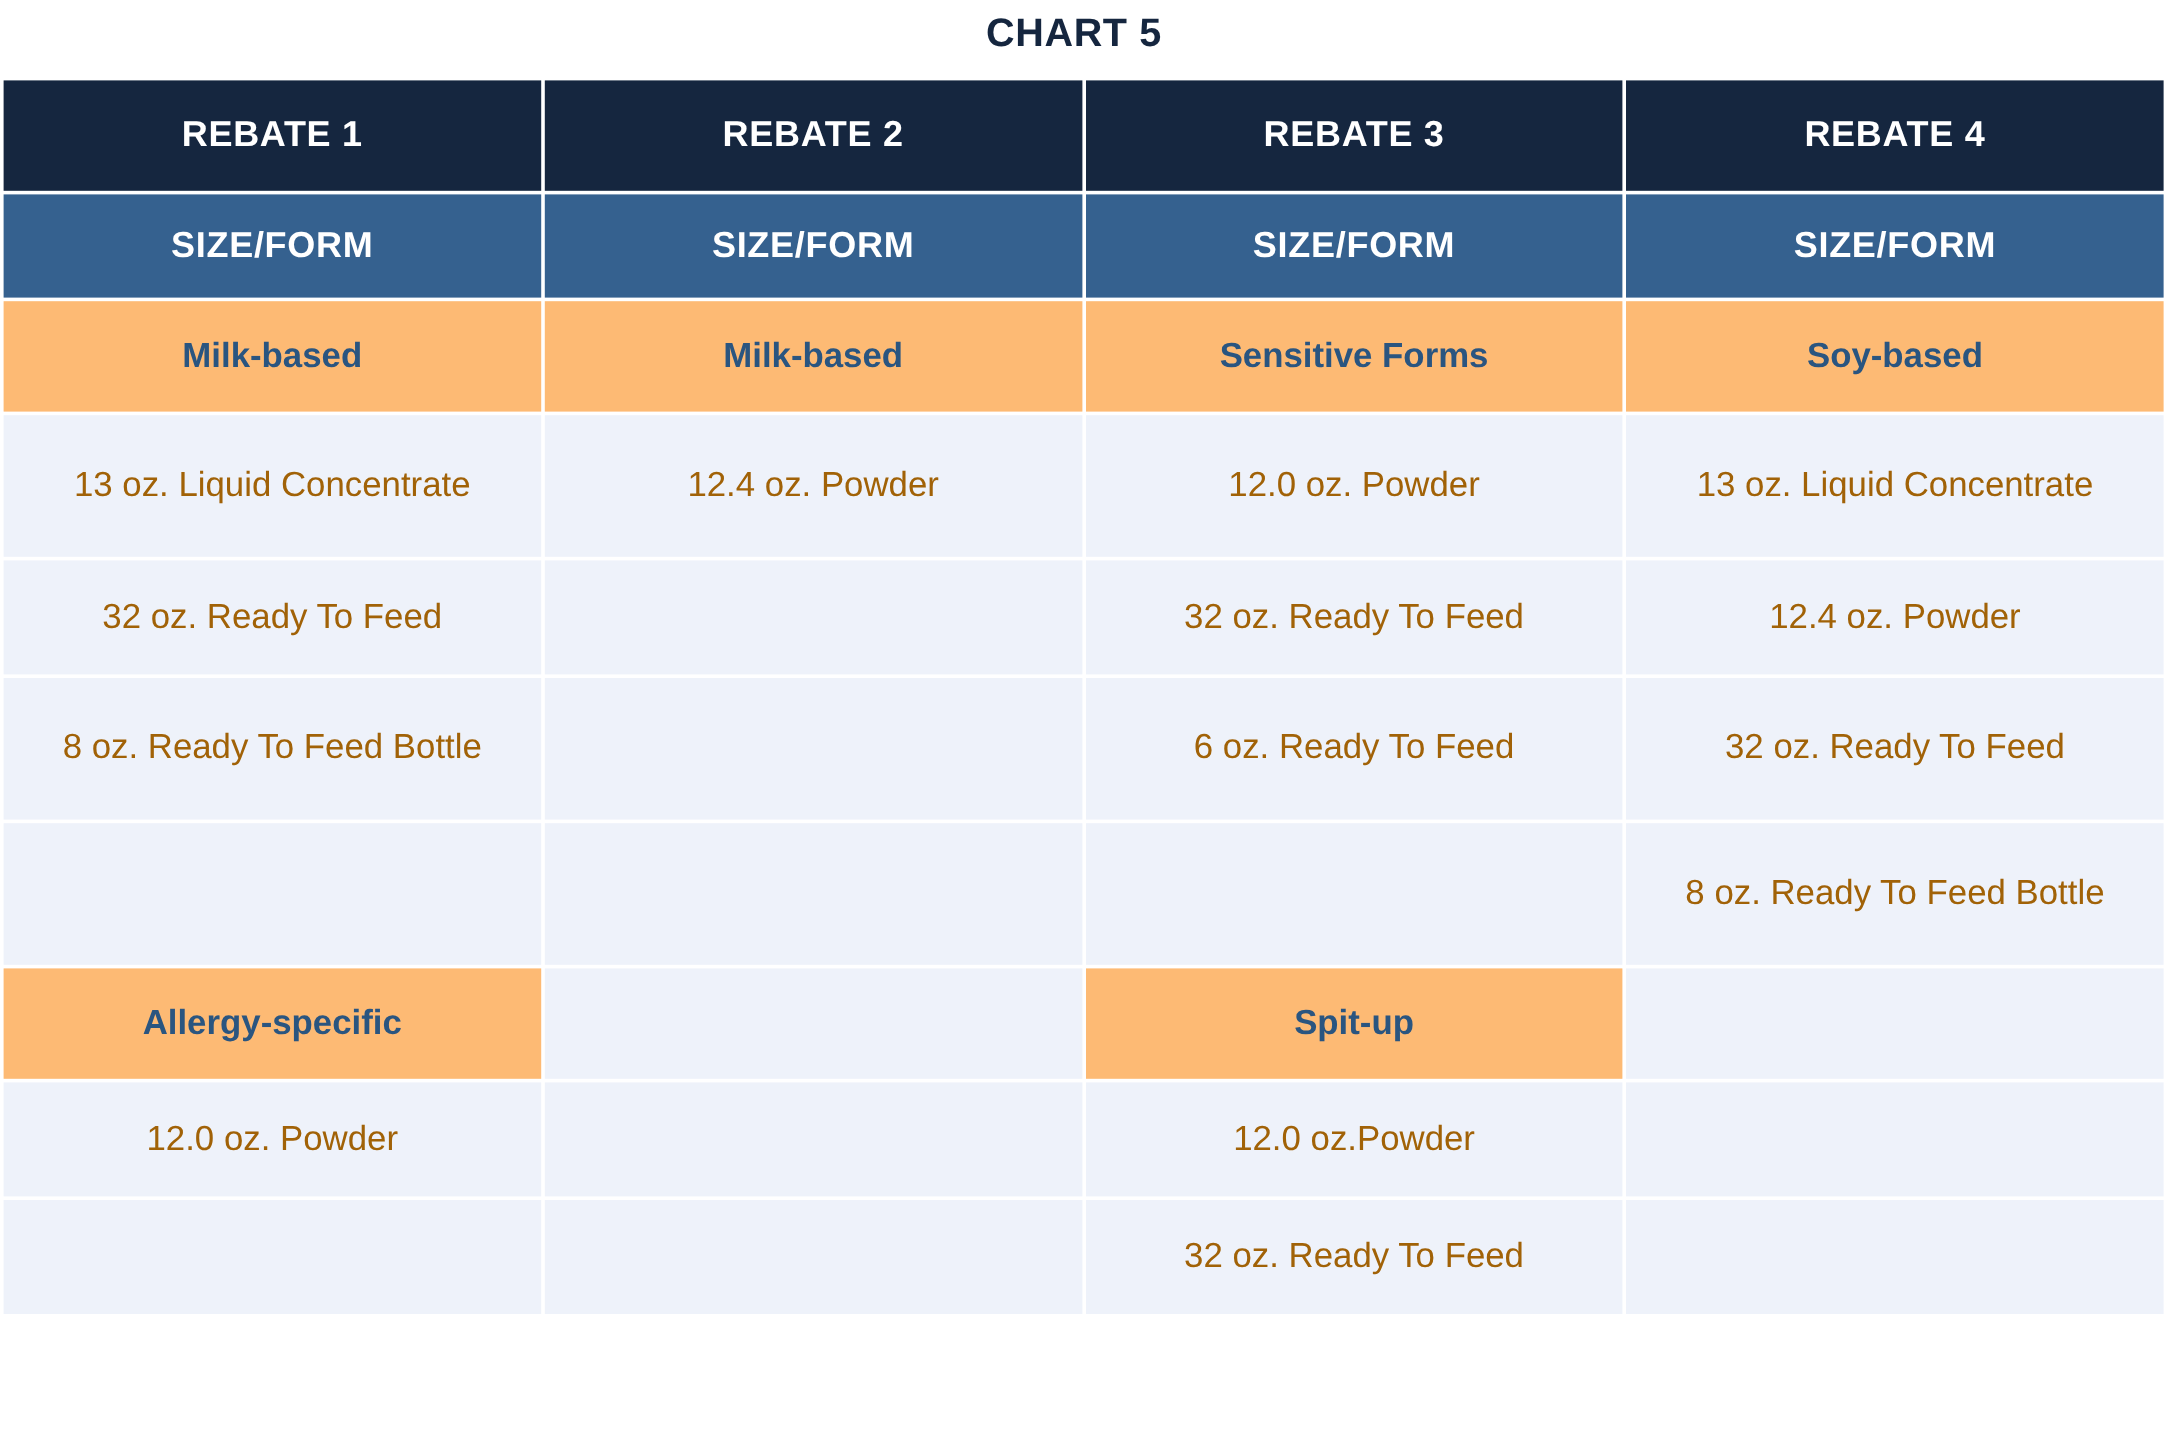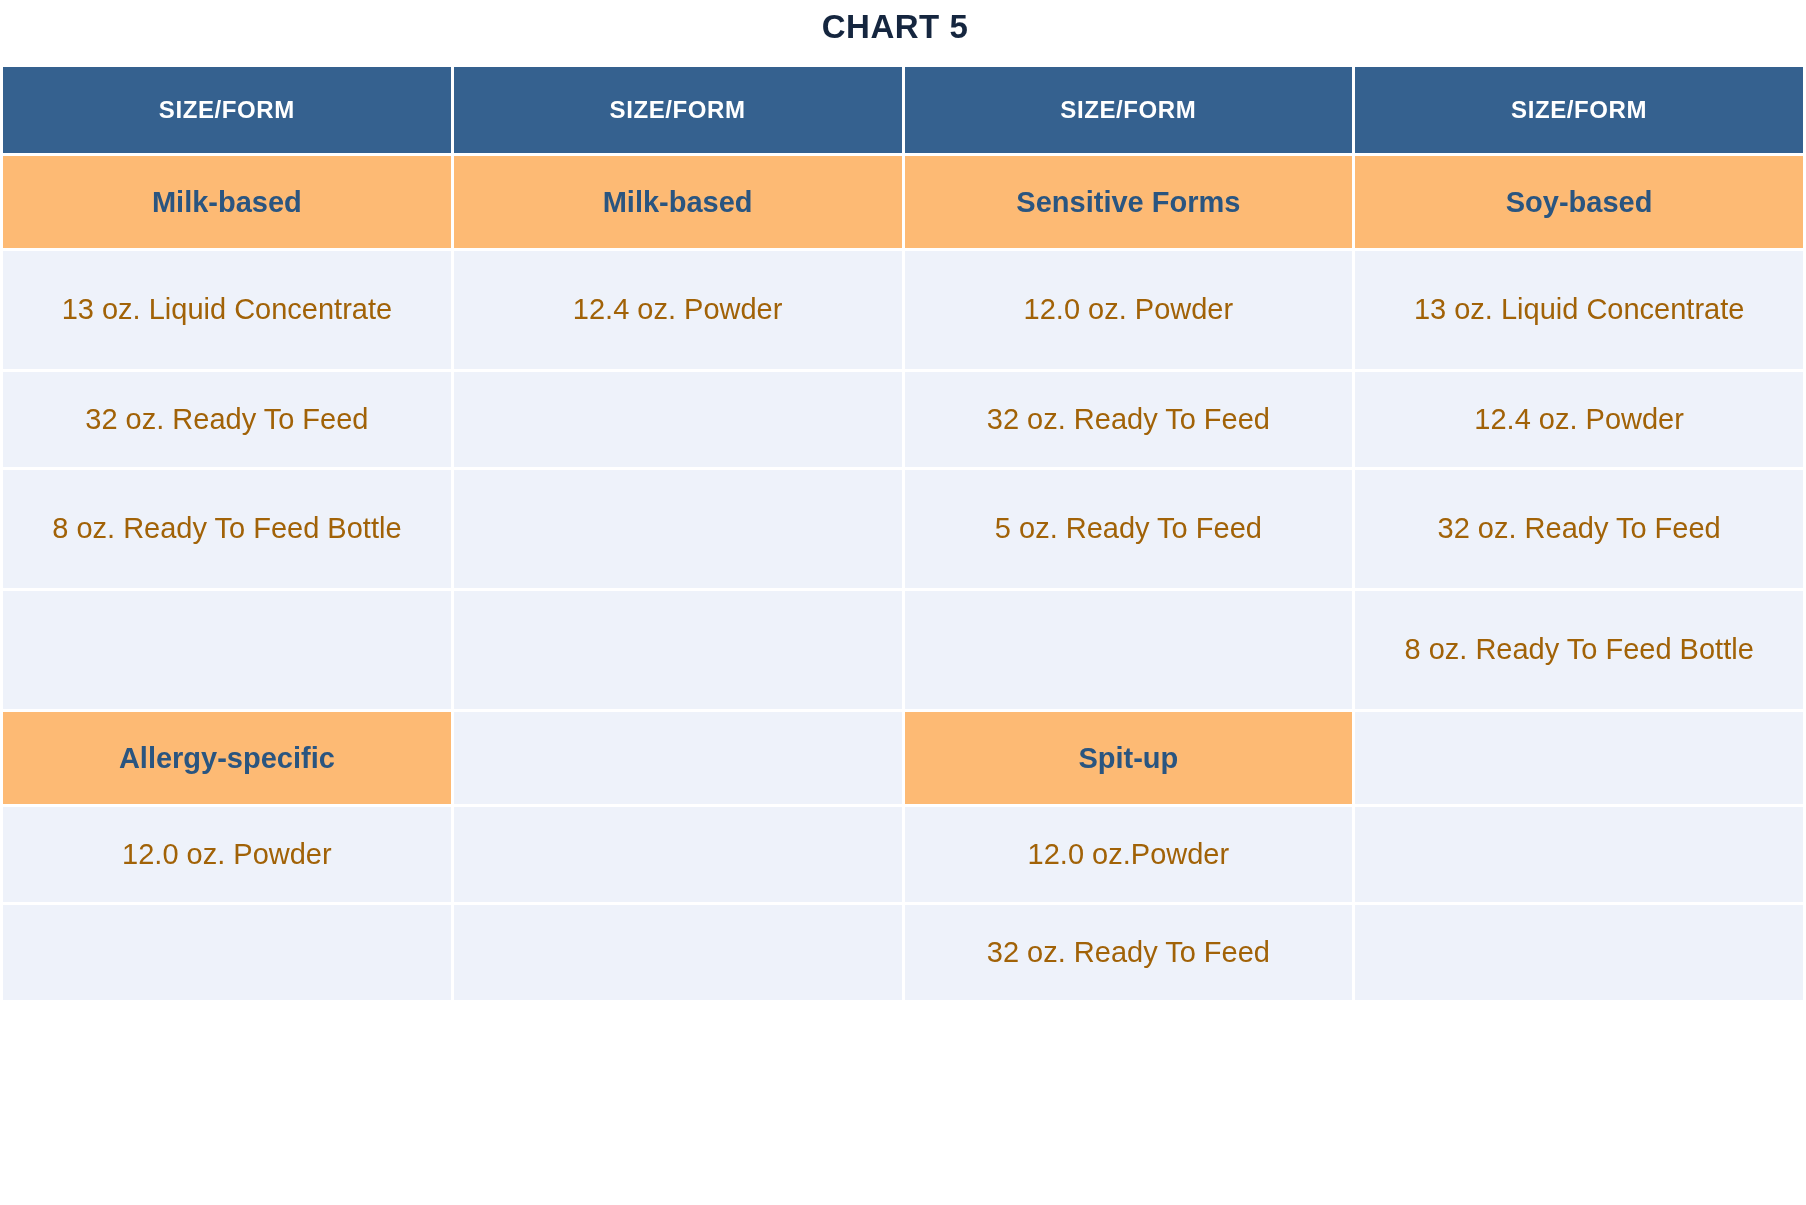--- a/index.html
+++ b/index.html
@@ -43,21 +43,21 @@
     background: #15263f;
     color: #ffffff;
     font-size: 30px;
     font-weight: bold;
     letter-spacing: 0.6px;
     height: 92px;
   }
   .hdr-blue {
     background: #35618f;
     color: #ffffff;
-    font-size: 24px;
+    font-size: 30px;
     font-weight: bold;
     letter-spacing: 0.6px;
     height: 86px;
   }
   .cat-cell {
     background: #fdba74;
     color: #2a5580;
     font-size: 29px;
     font-weight: bold;
     height: 92px;
@@ -80,20 +80,26 @@
 </head>
 <body>
 
 <div class="page">
 
   <div class="chart-title">CHART 5</div>
 
   <table class="rebate-table">
     <tbody>
       <tr>
+        <td class="hdr-dark">REBATE 1</td>
+        <td class="hdr-dark">REBATE 2</td>
+        <td class="hdr-dark">REBATE 3</td>
+        <td class="hdr-dark">REBATE 4</td>
+      </tr>
+      <tr>
         <td class="hdr-blue">SIZE/FORM</td>
         <td class="hdr-blue">SIZE/FORM</td>
         <td class="hdr-blue">SIZE/FORM</td>
         <td class="hdr-blue">SIZE/FORM</td>
       </tr>
 
       <tr>
         <td class="cat-cell">Milk-based</td>
         <td class="cat-cell">Milk-based</td>
         <td class="cat-cell">Sensitive Forms</td>
@@ -110,21 +116,21 @@
       <tr>
         <td class="data-cell r-mid">32 oz. Ready To Feed</td>
         <td class="data-cell r-mid empty-cell"></td>
         <td class="data-cell r-mid">32 oz. Ready To Feed</td>
         <td class="data-cell r-mid">12.4 oz. Powder</td>
       </tr>
 
       <tr>
         <td class="data-cell r-big">8 oz. Ready To Feed Bottle</td>
         <td class="data-cell r-big empty-cell"></td>
-        <td class="data-cell r-big">5 oz. Ready To Feed</td>
+        <td class="data-cell r-big">6 oz. Ready To Feed</td>
         <td class="data-cell r-big">32 oz. Ready To Feed</td>
       </tr>
 
       <tr>
         <td class="data-cell r-big empty-cell"></td>
         <td class="data-cell r-big empty-cell"></td>
         <td class="data-cell r-big empty-cell"></td>
         <td class="data-cell r-big">8 oz. Ready To Feed Bottle</td>
       </tr>
 

